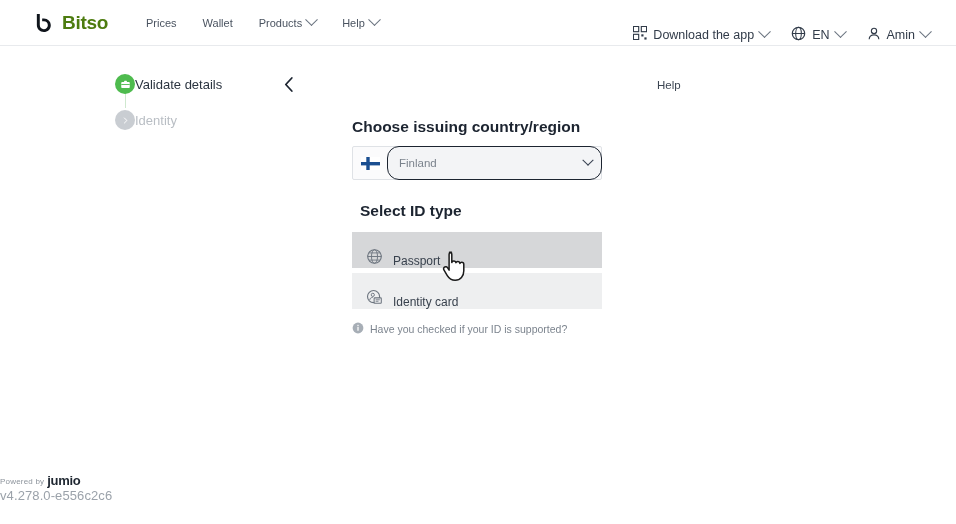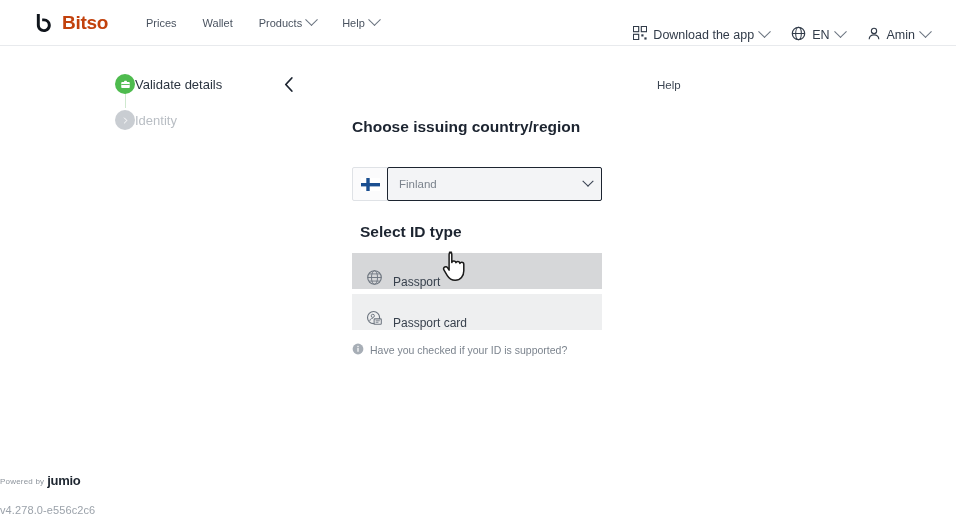--- a/index.html
+++ b/index.html
@@ -33,21 +33,21 @@
   }
   .brand-mark {
     width: 22px;
     height: 22px;
     display: block;
   }
   .brand-name {
     font-size: 19px;
     font-weight: bold;
     letter-spacing: -0.3px;
-    color: #c2410c;
+    color: #4d7c0f;
   }
   .nav {
     display: flex;
     align-items: center;
     margin-left: 38px;
     gap: 26px;
   }
   .nav-item {
     font-size: 11px;
     color: #4a5360;
@@ -142,21 +142,21 @@
   .panel {
     position: absolute;
     left: 352px;
     top: 118px;
     width: 250px;
   }
   .h-title {
     font-size: 15.5px;
     font-weight: bold;
     color: #1c2430;
-    margin: 0 0 31px 0;
+    margin: 0 0 10px 0;
     white-space: nowrap;
   }
   .select-wrap {
     display: flex;
     align-items: center;
     height: 34px;
     border: 1px solid #dfe2e6;
     border-radius: 2px;
     background: #fbfbfc;
     box-sizing: border-box;
@@ -166,21 +166,21 @@
     display: flex;
     align-items: center;
     justify-content: center;
     flex: none;
   }
   .select-inner {
     flex: 1;
     height: 34px;
     margin: -1px -1px -1px 0;
     border: 1.6px solid #1c2430;
-    border-radius: 2px;
+    border-radius: 12px;
     background: #f3f4f6;
     display: flex;
     align-items: center;
     padding: 0 9px 0 11px;
     box-sizing: border-box;
     cursor: pointer;
   }
   .select-value {
     flex: 1;
     font-size: 11.5px;
@@ -246,22 +246,22 @@
   }
   .jumio {
     font-size: 13px;
     font-weight: bold;
     color: #1e2630;
     letter-spacing: -0.3px;
     vertical-align: -1px;
     margin-left: 3px;
   }
   .version {
-    margin-top: 16px;
-    font-size: 11px;
+    margin-top: 0;
+    font-size: 13px;
     color: #9ba2aa;
     letter-spacing: 0.1px;
   }
 
   
   .cursor {
     position: absolute;
     left: 441px;
     top: 250px;
     pointer-events: none;
@@ -409,21 +409,21 @@
       <span>
         <svg width="17" height="17" viewBox="0 0 18 18">
           <circle cx="8" cy="8" r="6.4" fill="none" stroke="#6d757f" stroke-width="1.2"></circle>
           <circle cx="7.2" cy="6.2" r="1.7" fill="none" stroke="#6d757f" stroke-width="1"></circle>
           <path d="M4 11.6c0-1.7 1.5-2.7 3.2-2.7" fill="none" stroke="#6d757f" stroke-width="1"></path>
           <rect x="8.6" y="9.4" width="7.6" height="5.6" rx="0.7" fill="#eeeff0" stroke="#6d757f" stroke-width="1.1"></rect>
           <line x1="10.2" y1="11.4" x2="14.6" y2="11.4" stroke="#6d757f" stroke-width="0.9"></line>
           <line x1="10.2" y1="13" x2="13.2" y2="13" stroke="#6d757f" stroke-width="0.9"></line>
         </svg>
       </span>
-      <span>Passport card</span>
+      <span>Identity card</span>
     </div>
   </div>
 
   <div class="note">
     <span>
       <svg width="12" height="12" viewBox="0 0 14 14">
         <circle cx="7" cy="7" r="6.3" fill="#a7aeb6"></circle>
         <rect x="6.3" y="5.8" width="1.4" height="4.4" fill="#ffffff"></rect>
         <rect x="6.3" y="3.3" width="1.4" height="1.6" fill="#ffffff"></rect>
       </svg>

